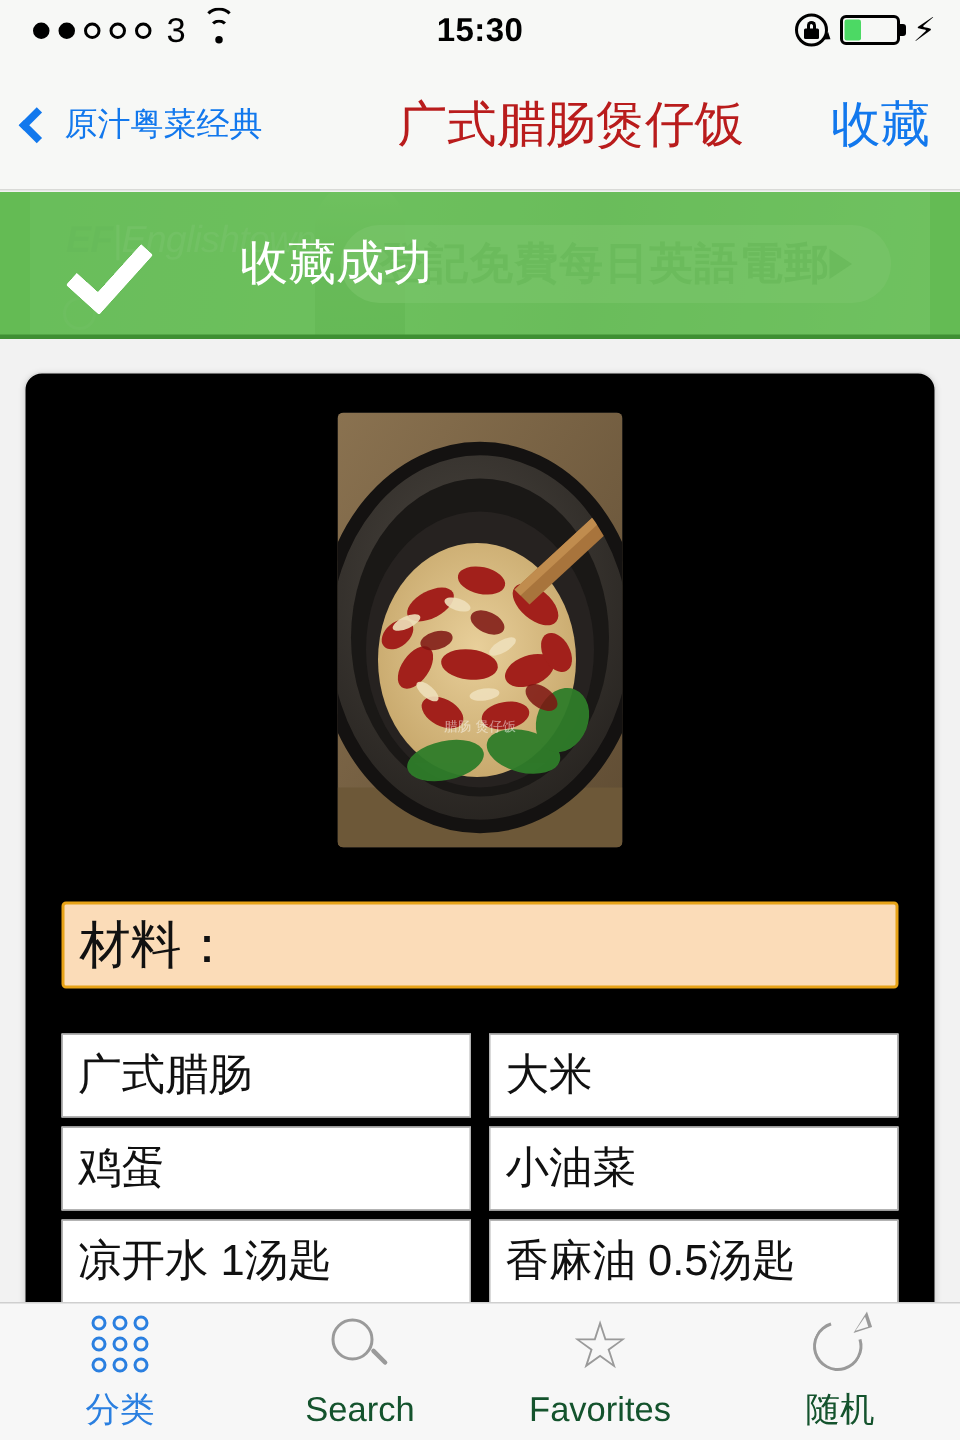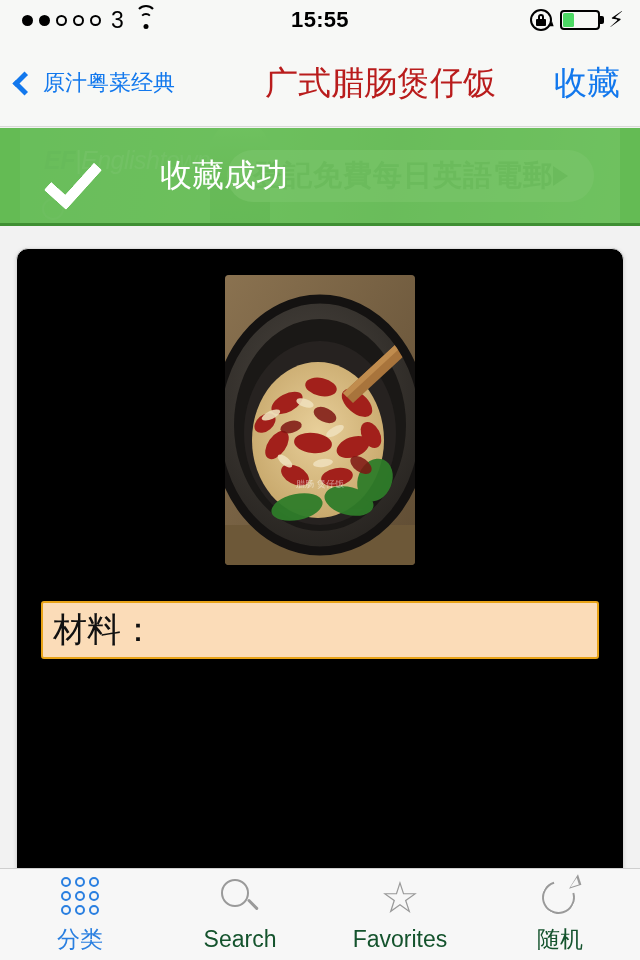--- a/index.html
+++ b/index.html
@@ -336,21 +336,21 @@
         <span class="dot"></span>
       </div>
       <span class="carrier">3</span>
       <span class="wifi">
         <i class="a"></i>
           <i class="b"></i>
           <i class="c"></i>
       </span>
     </div>
     <div class="sb-center">
-      <span class="sb-time">15:55</span>
+      <span class="sb-time">15:30</span>
     </div>
     <div class="sb-right">
       <span class="rotlock">
         <span class="ring"></span>
           <span class="shackle"></span>
           <span class="body"></span>
           <span class="arrow"></span>
       </span>
       <span class="battery">
         <span class="shell"></span>
@@ -446,20 +446,40 @@
           <path d="M118 118 L170 70 L174 74 L122 122 Z" fill="#c08c4e"></path>
           <ellipse cx="95" cy="150" rx="104" ry="126" fill="none" stroke="#141211" stroke-width="9"></ellipse>
           <text x="95" y="212" font-size="9" fill="#ffffff" opacity=".5" text-anchor="middle" font-family="DejaVu Sans, sans-serif">腊肠 煲仔饭</text>
         </svg>
       </div>
 
       <div class="section-head">
         <span class="section-head-text">材料：</span>
       </div>
 
+      <div class="ing-grid">
+        <div class="ing-cell">
+            <span class="ing-text">广式腊肠</span>
+          </div>
+        <div class="ing-cell">
+            <span class="ing-text">大米</span>
+          </div>
+        <div class="ing-cell">
+            <span class="ing-text">鸡蛋</span>
+          </div>
+        <div class="ing-cell">
+            <span class="ing-text">小油菜</span>
+          </div>
+        <div class="ing-cell">
+            <span class="ing-text">凉开水 1汤匙</span>
+          </div>
+        <div class="ing-cell">
+            <span class="ing-text">香麻油 0.5汤匙</span>
+          </div>
+      </div>
 
     </div>
   </div>
 
   <div class="tab-bar">
 
     <div class="tab active">
       <span class="tab-icon">
         <span class="grid-icon">
             <i></i>

